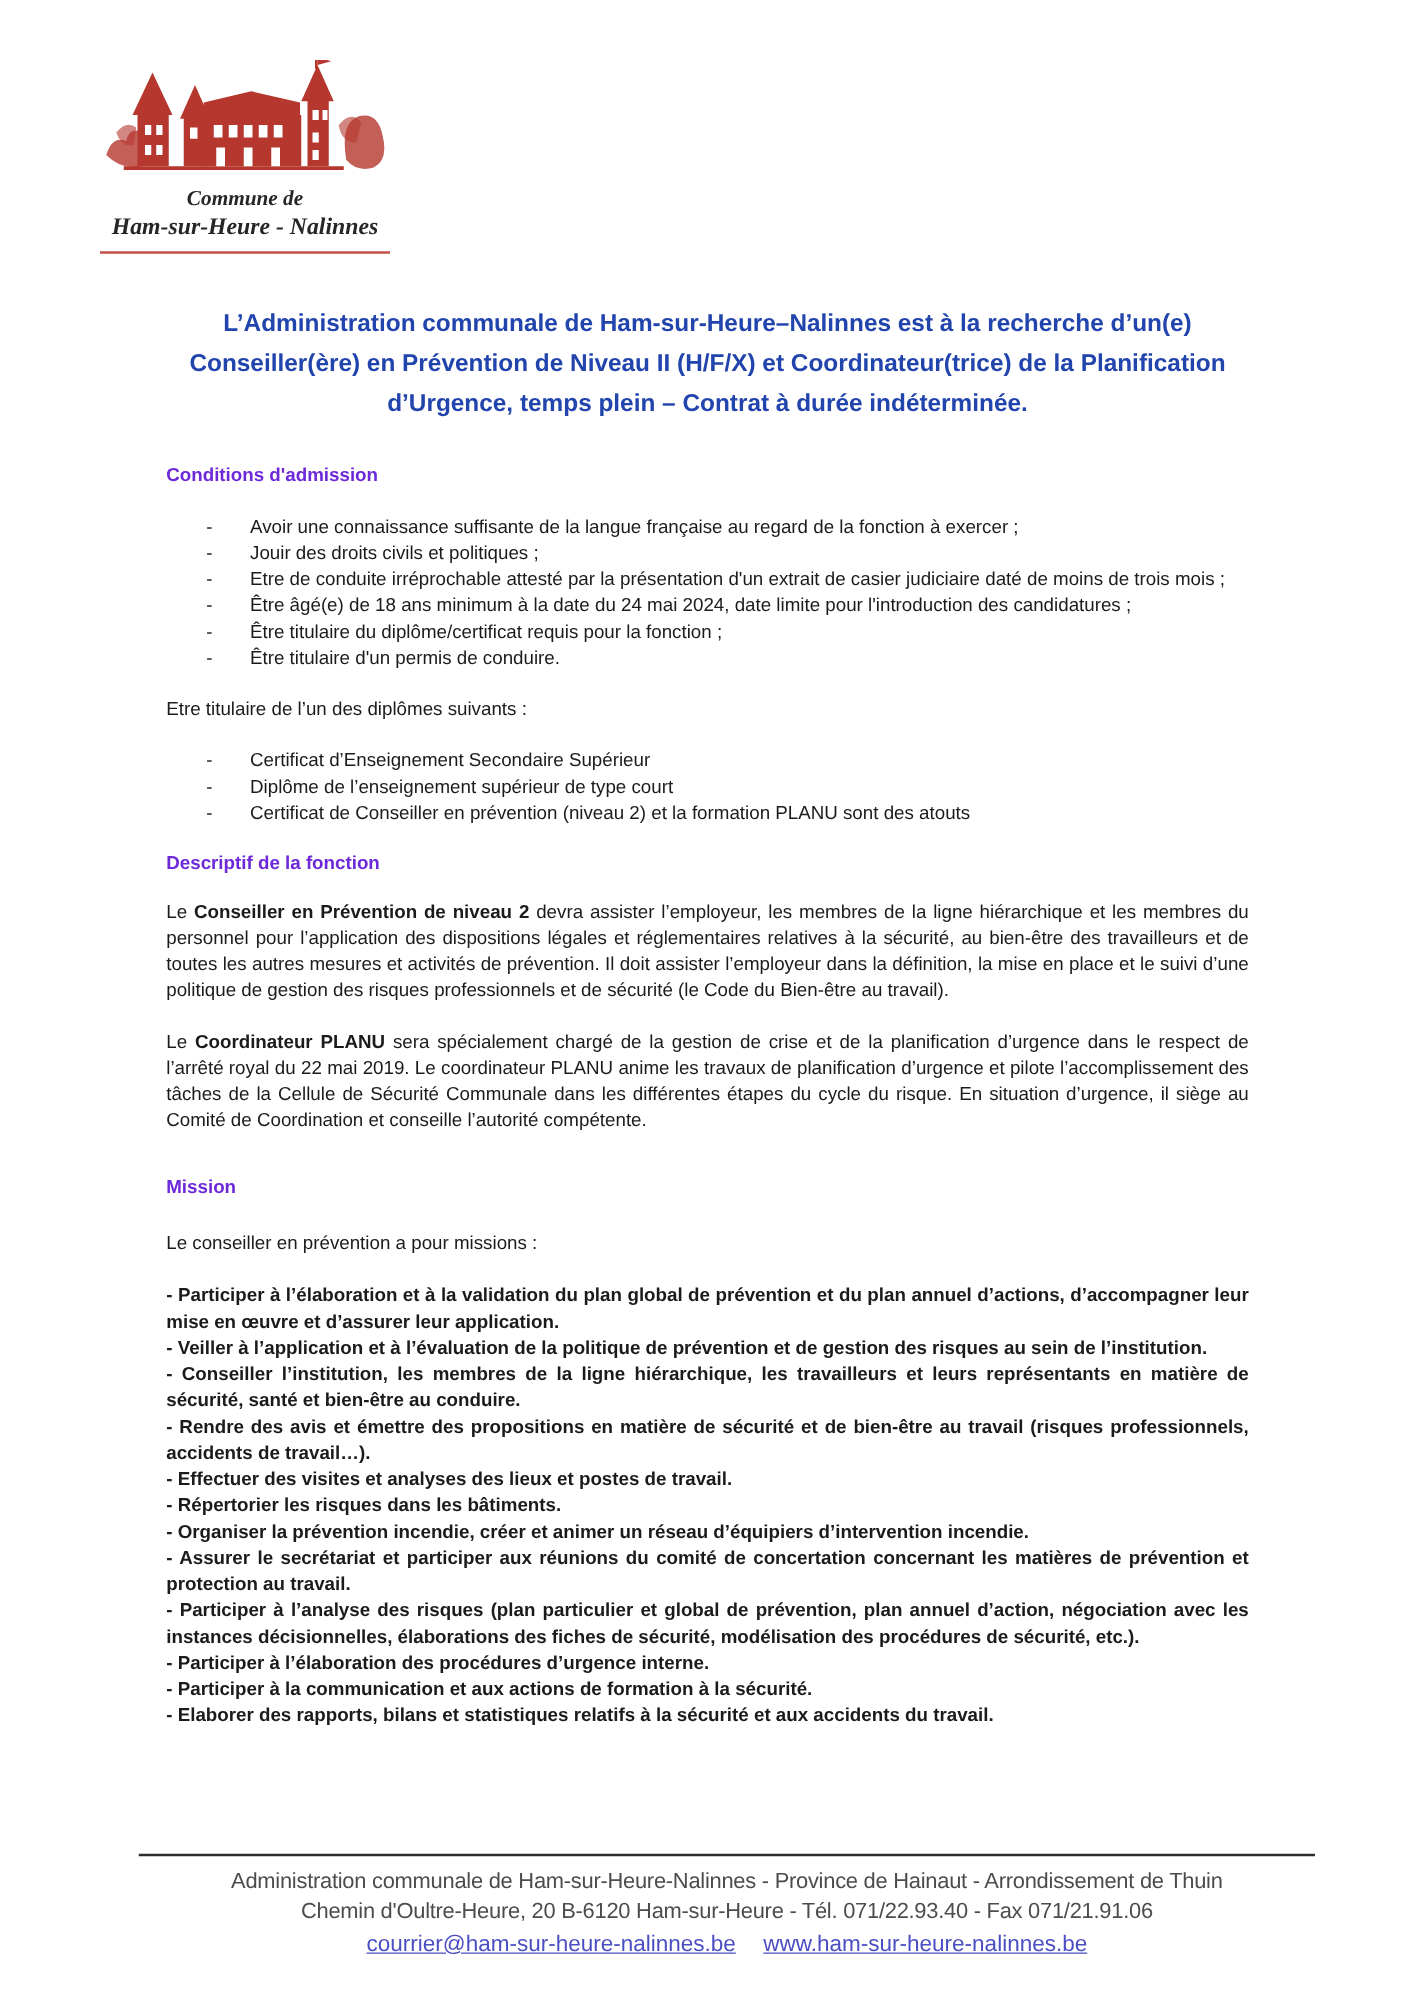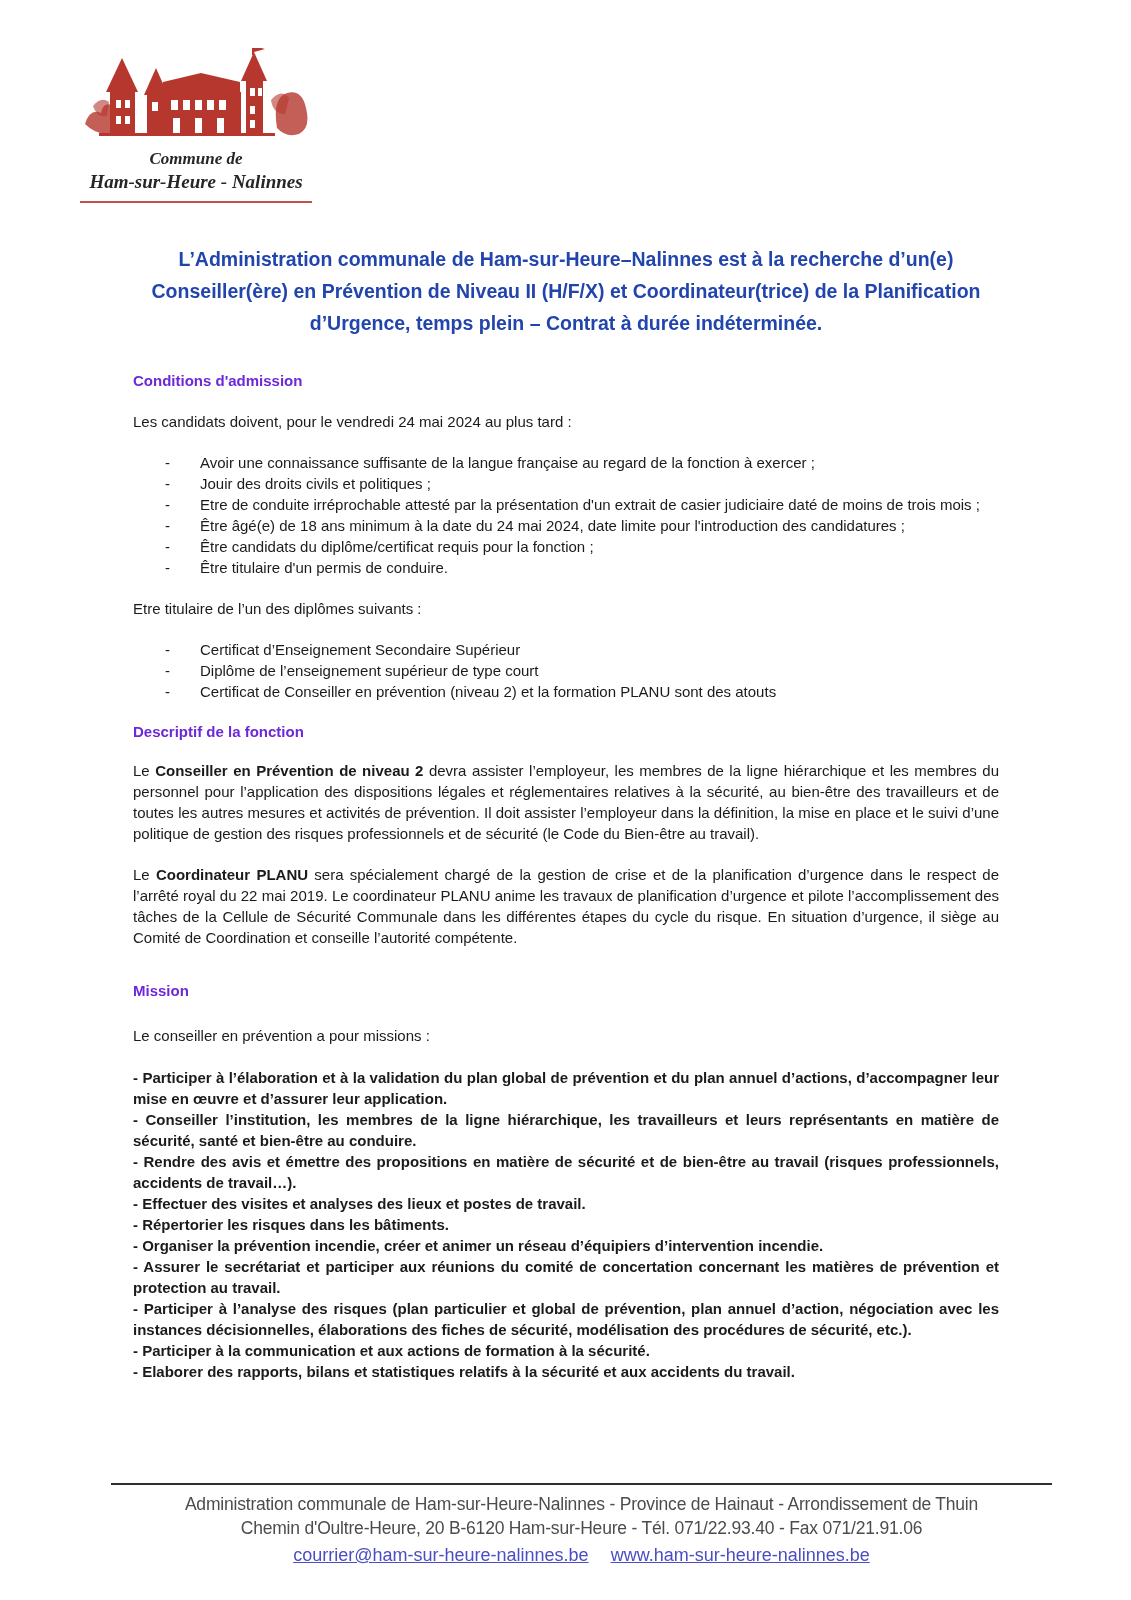--- a/index.html
+++ b/index.html
@@ -105,32 +105,31 @@
     <div class="logo-line1">Commune de</div>
     <div class="logo-line2">Ham-sur-Heure - Nalinnes</div>
     <div class="logo-rule"></div>
   </div>
 
   <div class="content">
 
     <div class="title">L’Administration communale de Ham-sur-Heure–Nalinnes est à la recherche d’un(e) Conseiller(ère) en Prévention de Niveau II (H/F/X) et Coordinateur(trice) de la Planification d’Urgence, temps plein – Contrat à durée indéterminée.</div>
 
     <div class="h-section mt-sec">Conditions d'admission</div>
-    <div class="intro">Les candidats doivent, pour le vendredi 24 mai 2024 au plus tard :</div>
     <div class="dash-list">
 
         <div class="li">Avoir une connaissance suffisante de la langue française au regard de la fonction à exercer ;</div>
 
         <div class="li">Jouir des droits civils et politiques ;</div>
 
         <div class="li">Etre de conduite irréprochable attesté par la présentation d'un extrait de casier judiciaire daté de moins de trois mois ;</div>
 
         <div class="li">Être âgé(e) de 18 ans minimum à la date du 24 mai 2024, date limite pour l'introduction des candidatures ;</div>
 
-        <div class="li">Être candidats du diplôme/certificat requis pour la fonction ;</div>
+        <div class="li">Être titulaire du diplôme/certificat requis pour la fonction ;</div>
 
         <div class="li">Être titulaire d'un permis de conduire.</div>
       </div>
 
     <div class="intro">Etre titulaire de l’un des diplômes suivants :</div>
     <div class="dash-list">
 
         <div class="li">Certificat d’Enseignement Secondaire Supérieur</div>
 
         <div class="li">Diplôme de l’enseignement supérieur de type court</div>
@@ -141,35 +140,37 @@
     <div class="h-section mt-sec2">Descriptif de la fonction</div>
     <p class="para" style="margin-top:18px"><span>Le </span><strong>Conseiller en Prévention de niveau 2</strong><span> devra assister l’employeur, les membres de la ligne hiérarchique et les membres du personnel pour l’application des dispositions légales et réglementaires relatives à la sécurité, au bien-être des travailleurs et de toutes les autres mesures et activités de prévention. Il doit assister l’employeur dans la définition, la mise en place et le suivi d’une politique de gestion des risques professionnels et de sécurité (le Code du Bien-être au travail).</span></p>
     <p class="para" style="margin-top:20px"><span>Le </span><strong>Coordinateur PLANU</strong><span> sera spécialement chargé de la gestion de crise et de la planification d’urgence dans le respect de l’arrêté royal du 22 mai 2019. Le coordinateur PLANU anime les travaux de planification d’urgence et pilote l’accomplissement des tâches de la Cellule de Sécurité Communale dans les différentes étapes du cycle du risque. En situation d’urgence, il siège au Comité de Coordination et conseille l’autorité compétente.</span></p>
 
     <div class="h-section" style="margin-top:33px">Mission</div>
     <div class="intro" style="margin-top:24px">Le conseiller en prévention a pour missions :</div>
     <div class="mission-list">
 
         <div class="mi">- Participer à l’élaboration et à la validation du plan global de prévention et du plan annuel d’actions, d’accompagner leur mise en œuvre et d’assurer leur application.</div>
 
+        <div class="mi">- Veiller à l’application et à l’évaluation de la politique de prévention et de gestion des risques au sein de l’institution.</div>
 
         <div class="mi">- Conseiller l’institution, les membres de la ligne hiérarchique, les travailleurs et leurs représentants en matière de sécurité, santé et bien-être au conduire.</div>
 
         <div class="mi">- Rendre des avis et émettre des propositions en matière de sécurité et de bien-être au travail (risques professionnels, accidents de travail…).</div>
 
         <div class="mi">- Effectuer des visites et analyses des lieux et postes de travail.</div>
 
         <div class="mi">- Répertorier les risques dans les bâtiments.</div>
 
         <div class="mi">- Organiser la prévention incendie, créer et animer un réseau d’équipiers d’intervention incendie.</div>
 
         <div class="mi">- Assurer le secrétariat et participer aux réunions du comité de concertation concernant les matières de prévention et protection au travail.</div>
 
         <div class="mi">- Participer à l’analyse des risques (plan particulier et global de prévention, plan annuel d’action, négociation avec les instances décisionnelles, élaborations des fiches de sécurité, modélisation des procédures de sécurité, etc.).</div>
 
+        <div class="mi">- Participer à l’élaboration des procédures d’urgence interne.</div>
 
         <div class="mi">- Participer à la communication et aux actions de formation à la sécurité.</div>
 
         <div class="mi">- Elaborer des rapports, bilans et statistiques relatifs à la sécurité et aux accidents du travail.</div>
       </div>
 
   </div>
 
   <div class="footer">
     <div class="footer-rule"></div>

